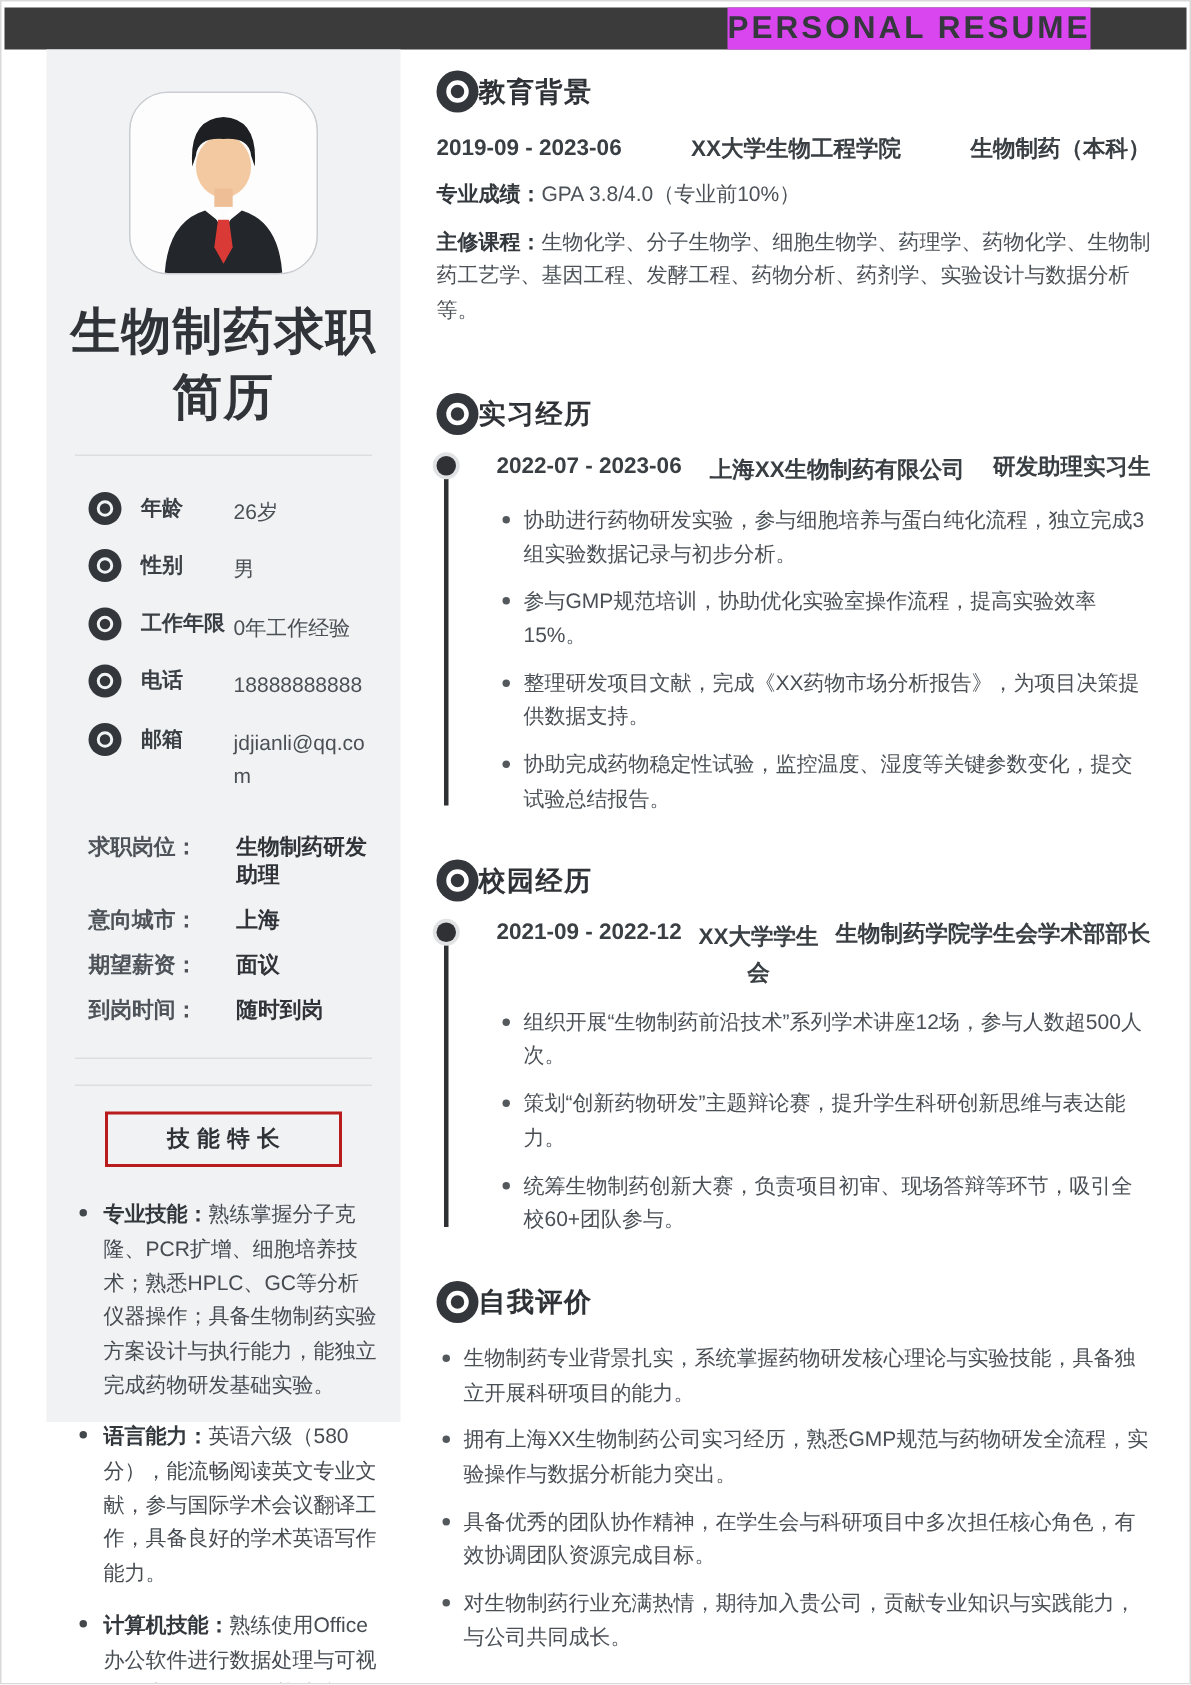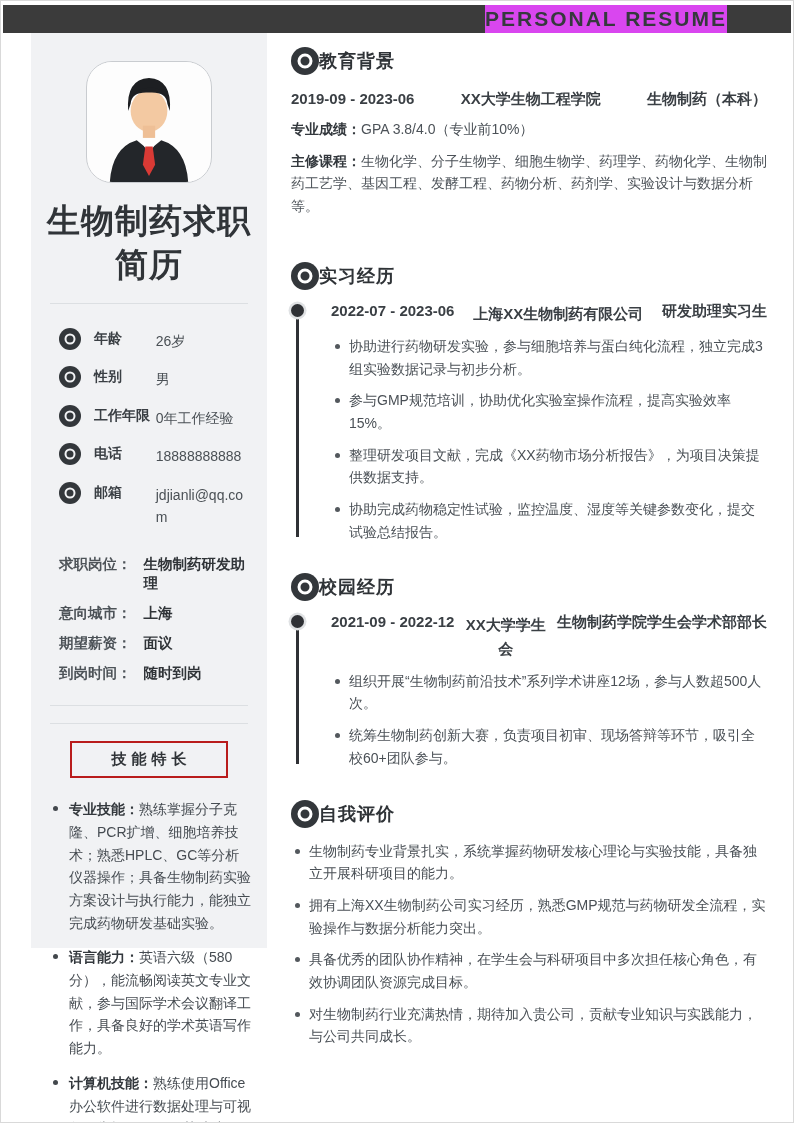--- a/index.html
+++ b/index.html
@@ -25,21 +25,21 @@
   .info-row { display:flex; align-items:flex-start; padding:7px 0 7px 14px; }
   .donut { flex:0 0 22px; width:22px; height:22px; border-radius:50%; background:#33373b;
            position:relative; margin-top:0; }
   .donut::after { content:""; position:absolute; left:50%; top:50%; width:7px; height:7px;
                   transform:translate(-50%,-50%); border:2.5px solid #f1f2f4; border-radius:50%; }
   .ilabel { width:66px; margin-left:13px; font-size:14px; font-weight:bold; color:#3a3f44; padding-top:2px; }
   .ivalue { width:104px; font-size:14px; color:#4a5055; padding-top:2px; word-break:break-all; line-height:1.6; }
 
   .intent { margin-top:14px; padding-left:14px; }
   .intent-row { display:flex; padding:5.5px 0; font-size:14.5px; }
-  .jlabel { font-weight:bold; color:#4d5358; margin-right:12px; white-space:nowrap; }
+  .jlabel { font-weight:bold; color:#4d5358; margin-right:26px; white-space:nowrap; }
   .jvalue { font-weight:bold; color:#303438; }
 
   .skillbox { width:158px; margin:13px auto 14px auto; border:2px solid #b91c1c;
               padding:7px 0; text-align:center; font-size:15px; font-weight:bold;
               letter-spacing:5px; color:#2f3337; text-indent:5px; }
   .skills { list-style:none; }
   .skills li { position:relative; padding:6px 0 6px 24px; font-size:14px; line-height:1.62;
                color:#464c52; }
   .skills li::before { content:""; position:absolute; left:8px; top:14px; width:5px; height:5px;
                        border-radius:50%; background:#43484d; }
@@ -222,20 +222,21 @@
       </div>
       <div class="entry">
         <span class="t-dot"></span>
         <div class="entry-head">
           <span class="b e-date">2021-09 - 2022-12</span>
           <span class="b e-co">XX大学学生会</span>
           <span class="b e-role">生物制药学院学生会学术部部长</span>
         </div>
         <ul class="blist">
             <li>组织开展“生物制药前沿技术”系列学术讲座12场，参与人数超500人次。</li>
+            <li>策划“创新药物研发”主题辩论赛，提升学生科研创新思维与表达能力。</li>
             <li>统筹生物制药创新大赛，负责项目初审、现场答辩等环节，吸引全校60+团队参与。</li>
           </ul>
       </div>
     </section>
 
     <section class="sec">
       <div class="sec-head">
         <span class="sec-icon"></span>
         <h2 class="sec-title">自我评价</h2>
       </div>

